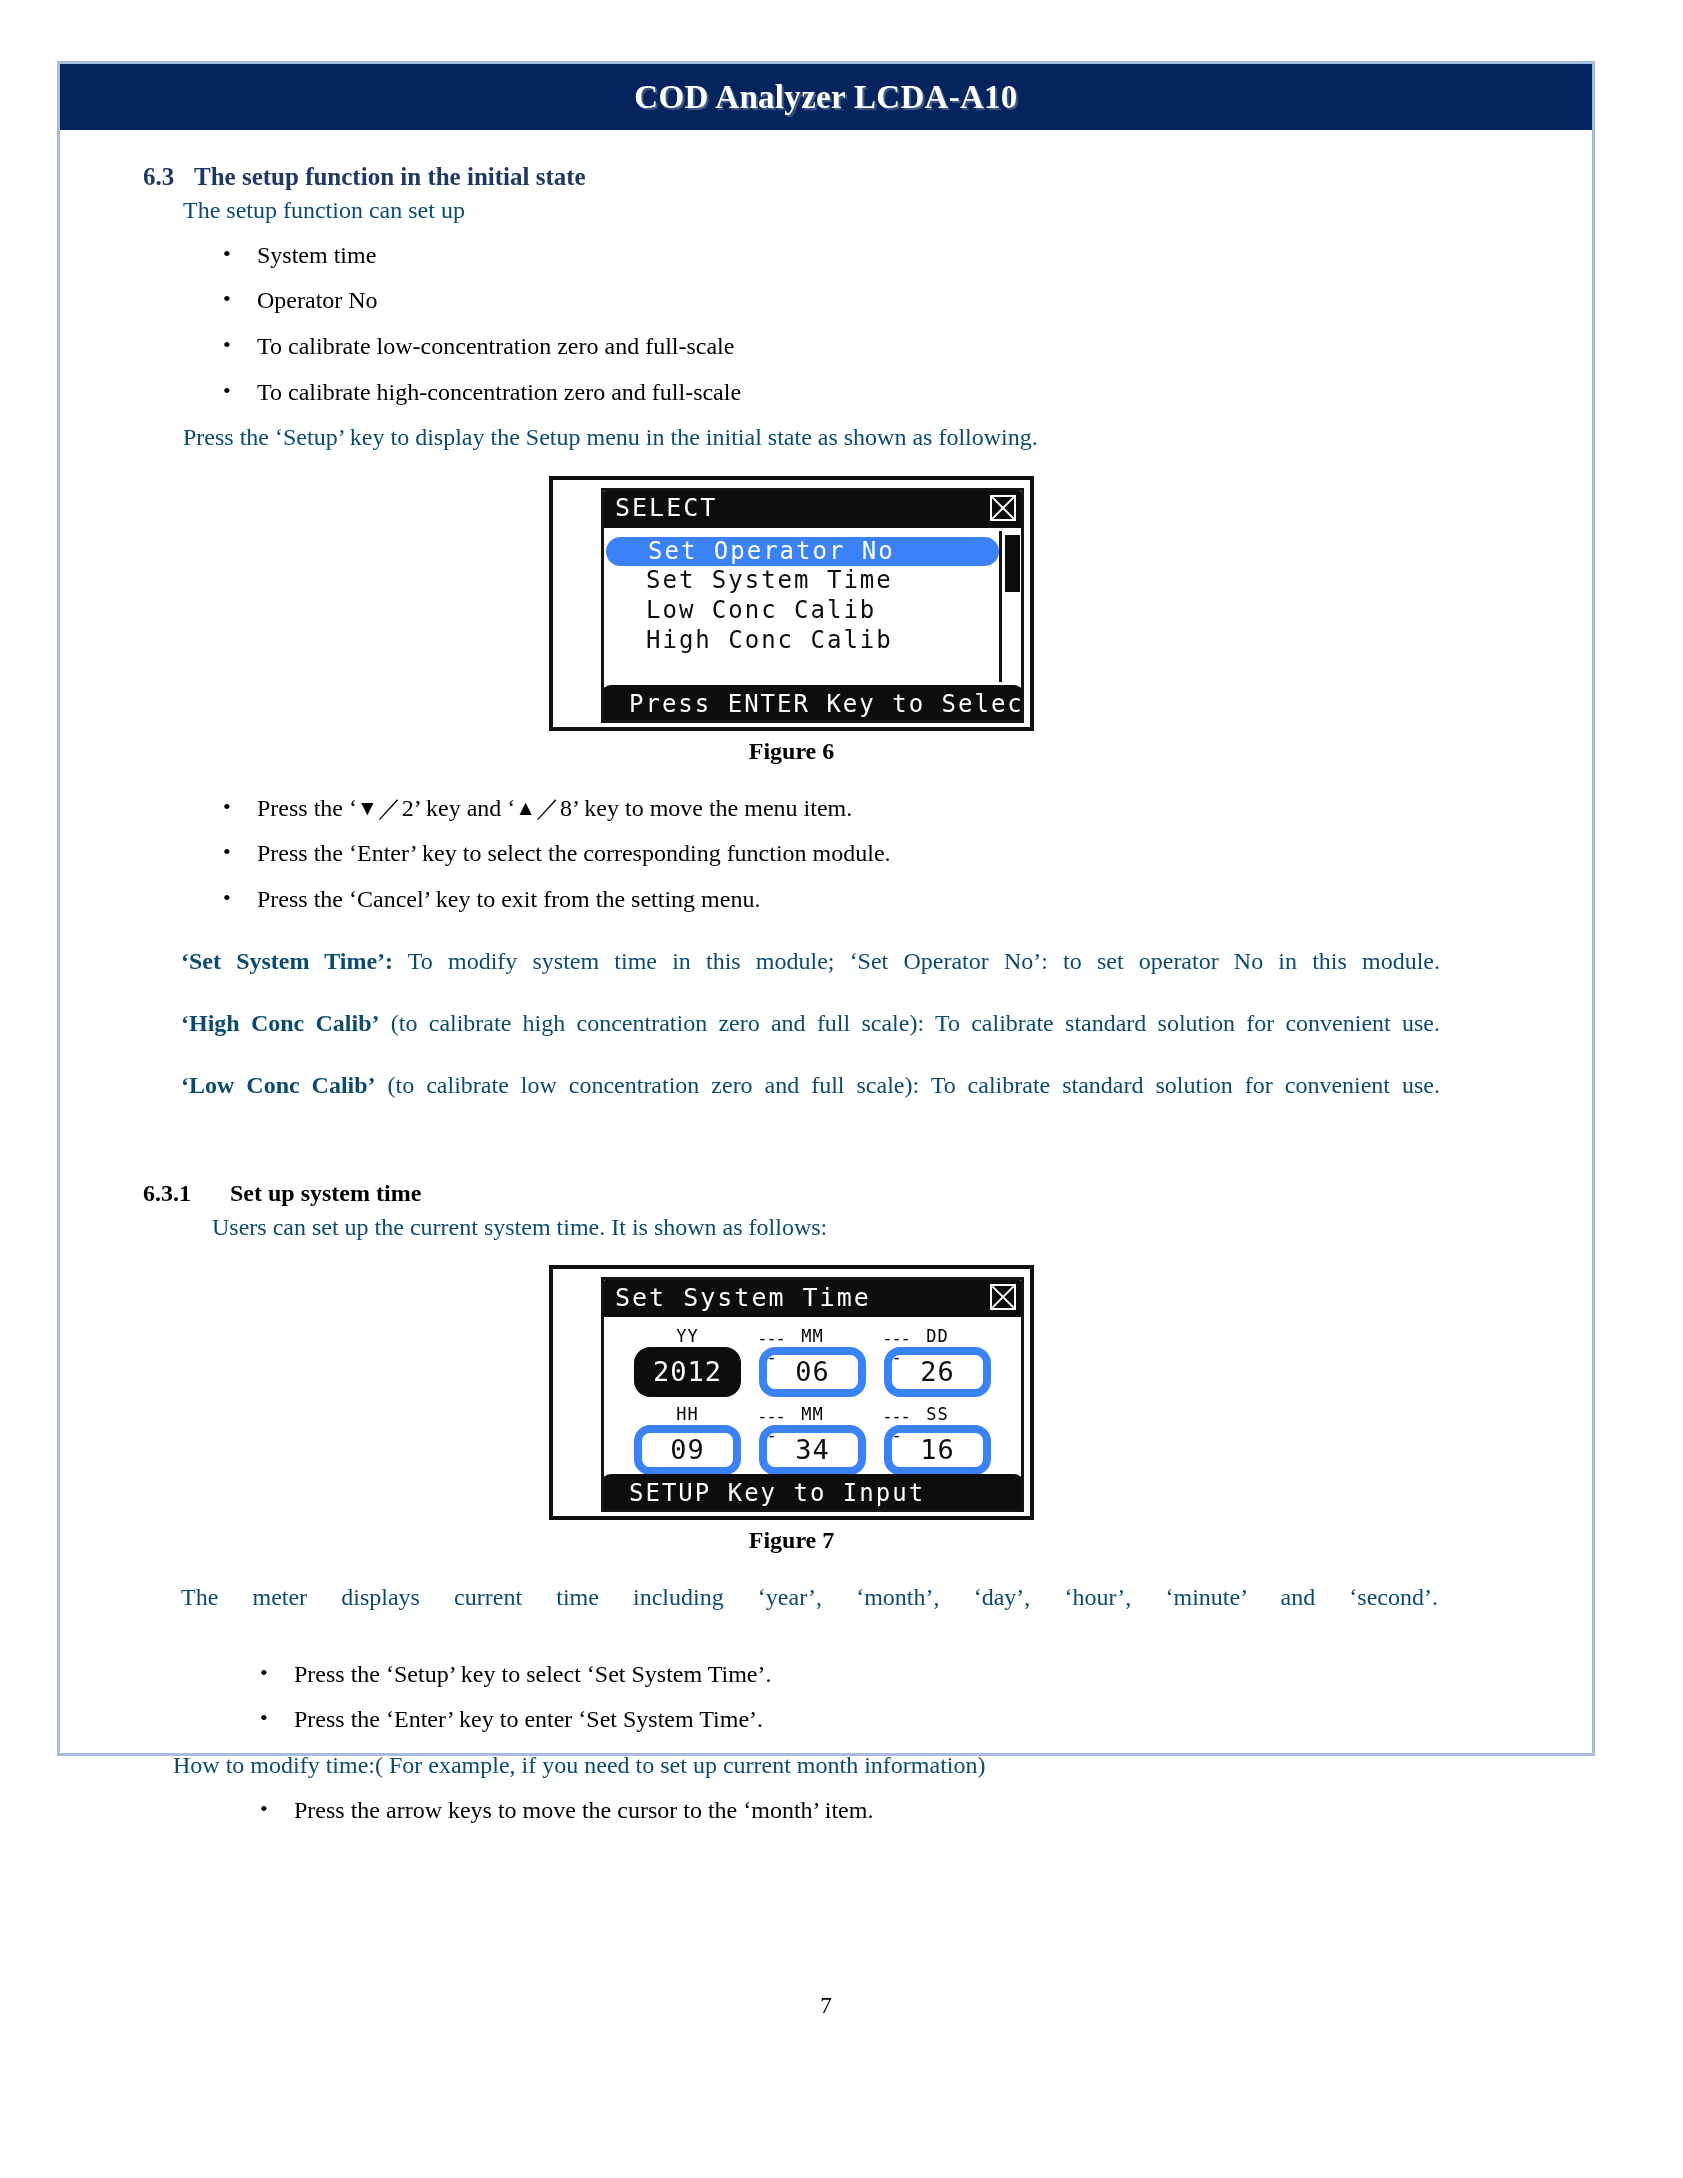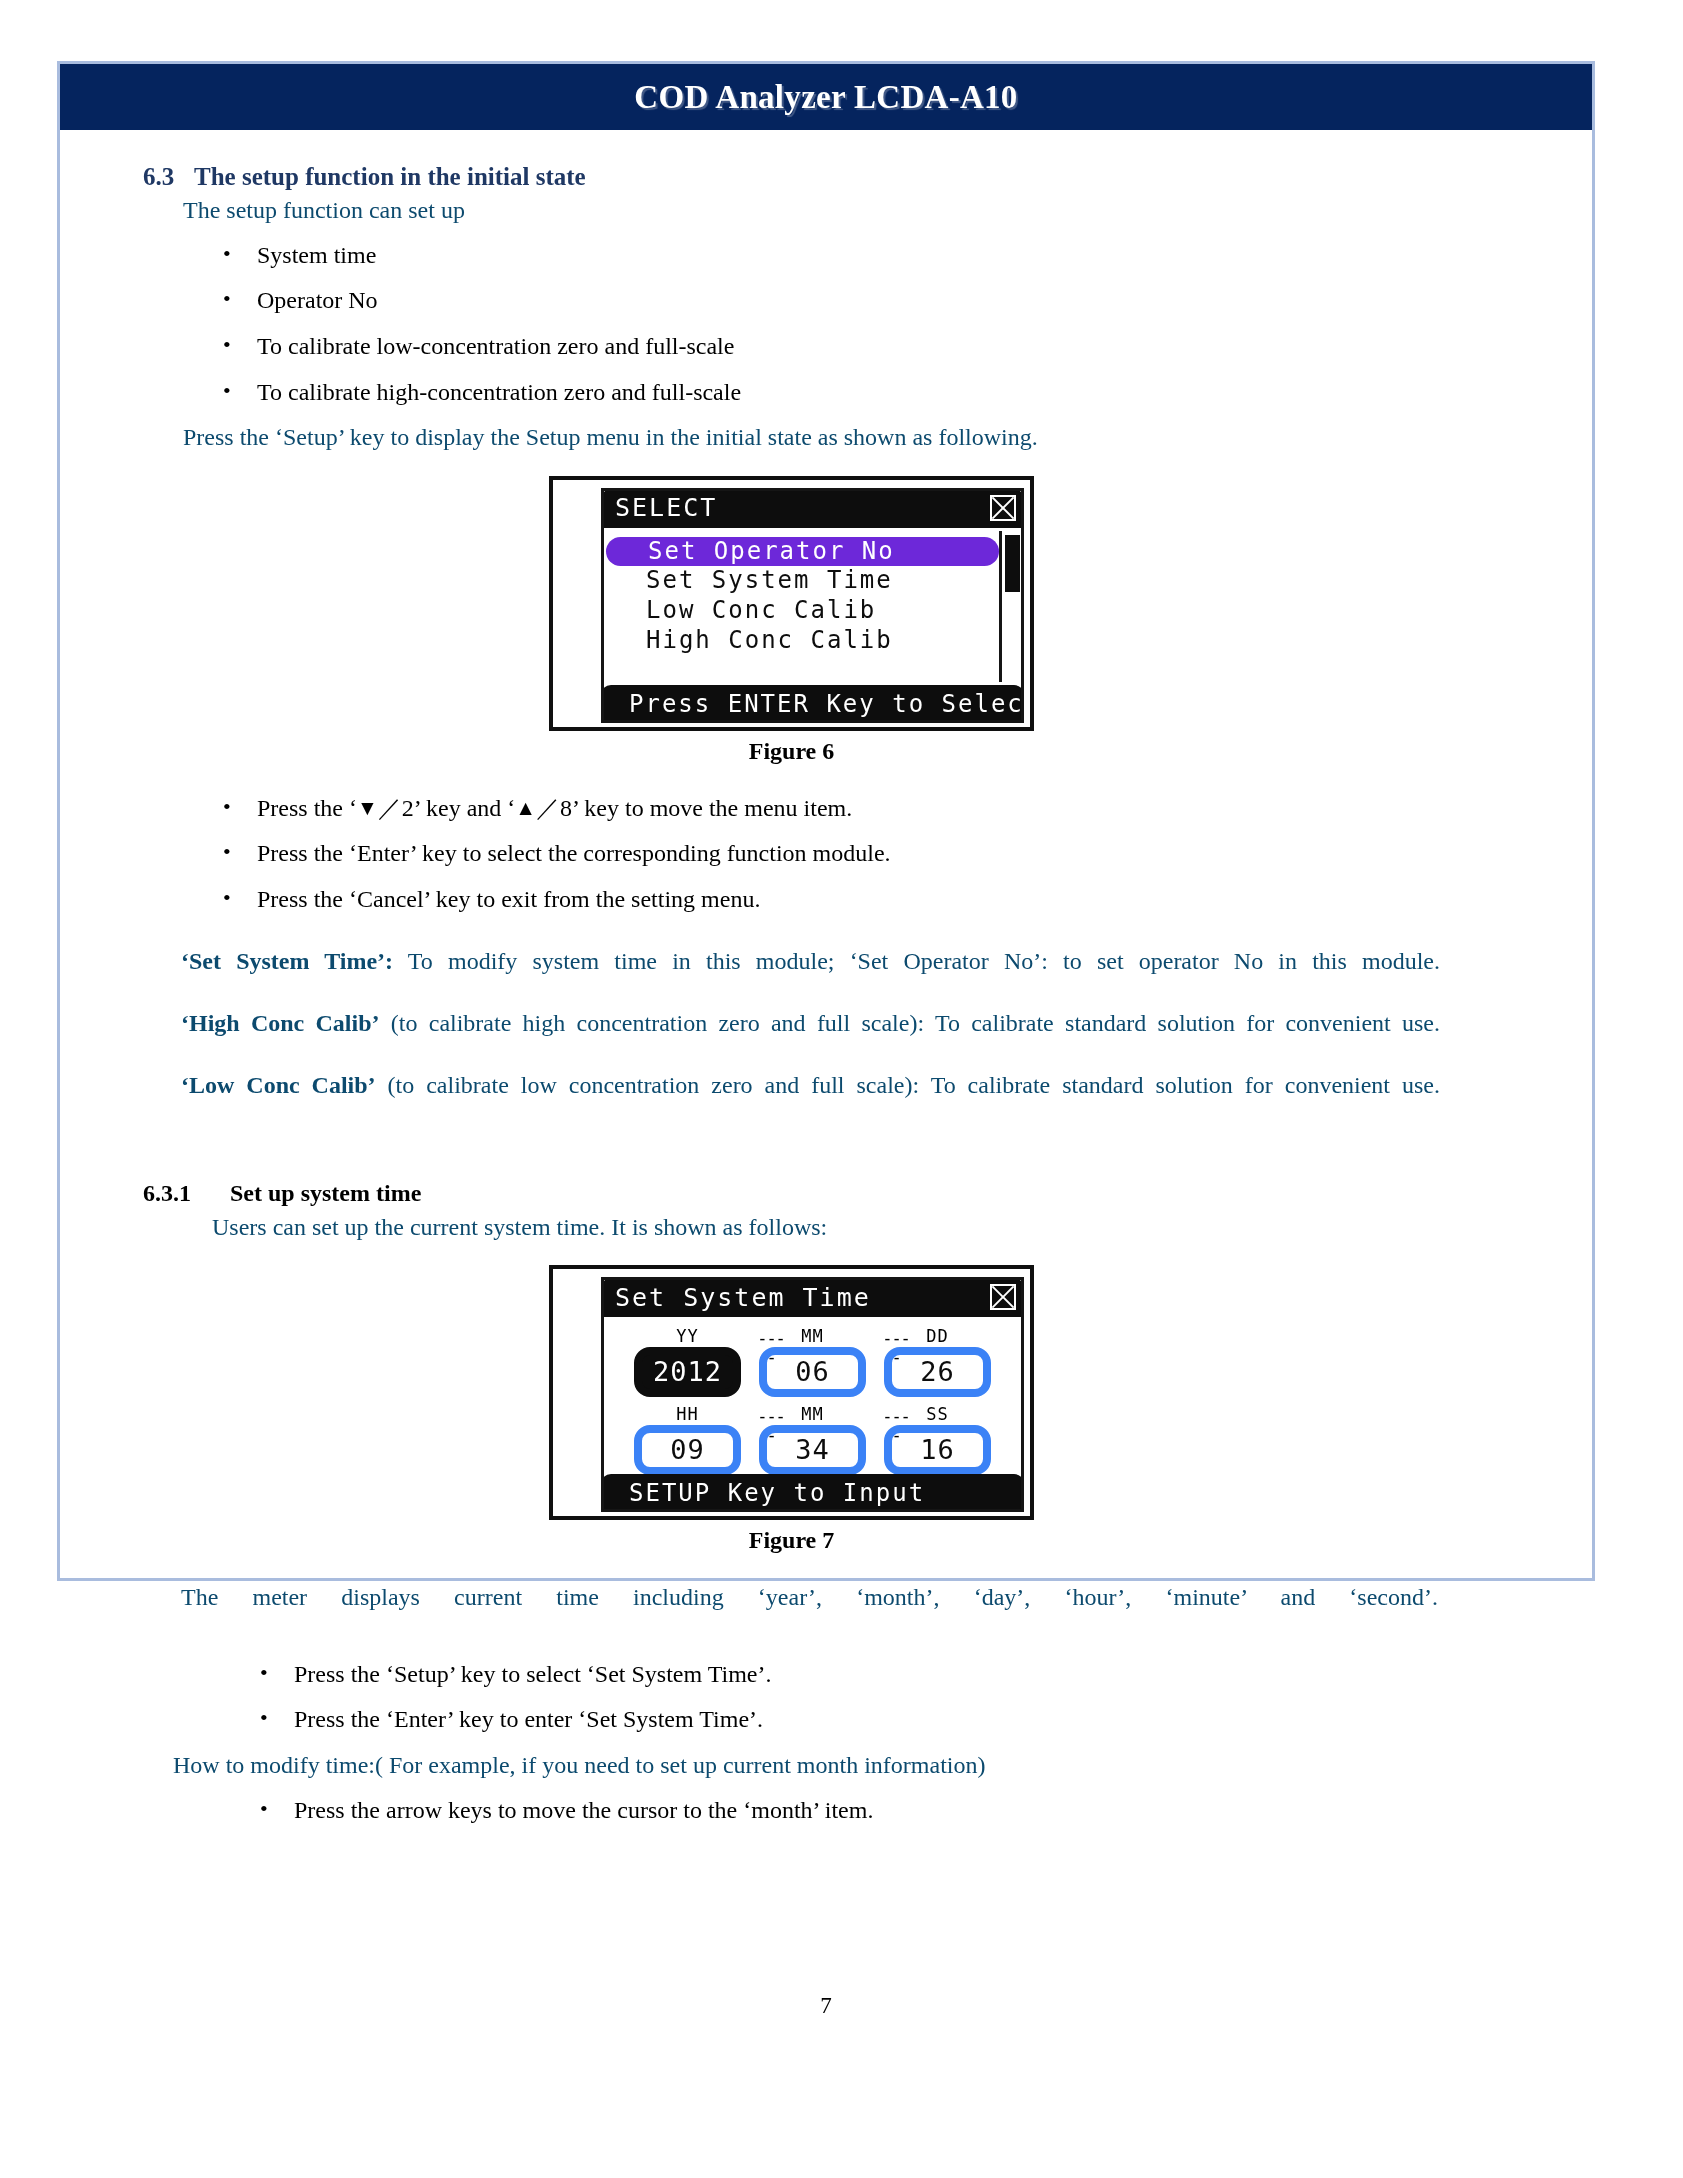--- a/index.html
+++ b/index.html
@@ -15,21 +15,21 @@
     position: relative;
     overflow: hidden;
   }
 
   
   .page {
     position: absolute;
     left: 57px;
     top: 61px;
     width: 1538px;
-    height: 1520px;
+    height: 1695px;
     border: 3px solid #a9bcde;
     box-sizing: border-box;
   }
 
   
   .header-band {
     position: absolute;
     left: 0px;
     top: 0px;
     width: 100%;
@@ -225,21 +225,21 @@
   }
   .menu-item {
     font-size: 24px;
     letter-spacing: 2px;
     line-height: 1.08;
     padding: 2px 0 2px 42px;
     white-space: nowrap;
     color: #0d0d0d;
   }
   .menu-item.sel {
-    background: #6d28d9;
+    background: #3b82f6;
     color: #ffffff;
     border-radius: 20px;
     margin-right: 22px;
     margin-left: 2px;
   }
   .scrollbar {
     position: absolute;
     right: 0px;
     top: 40px;
     bottom: 38px;

